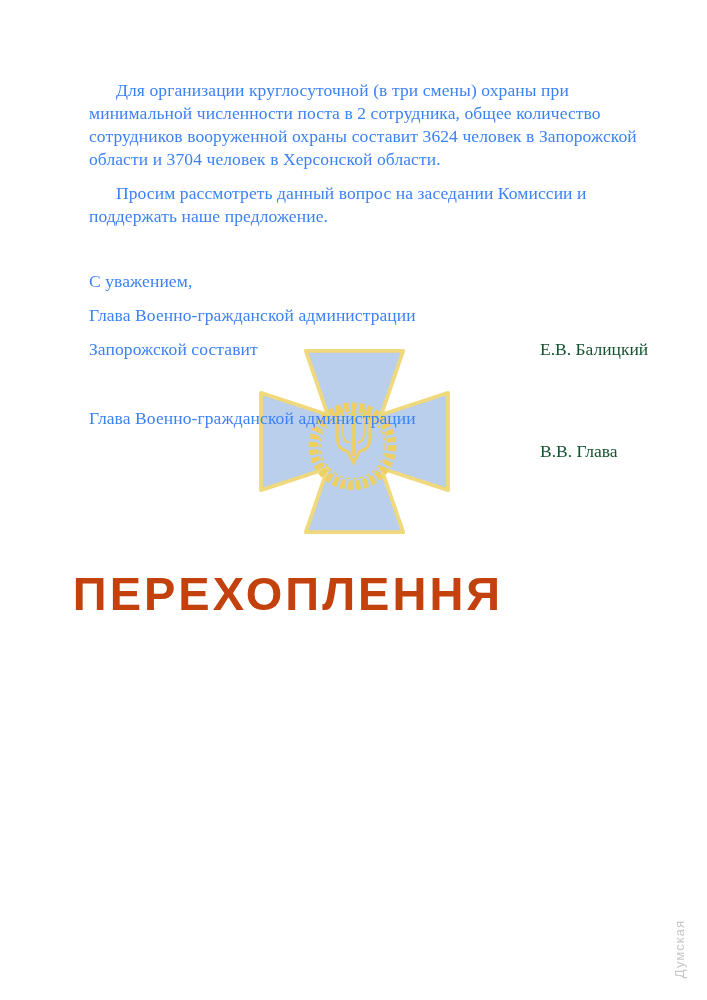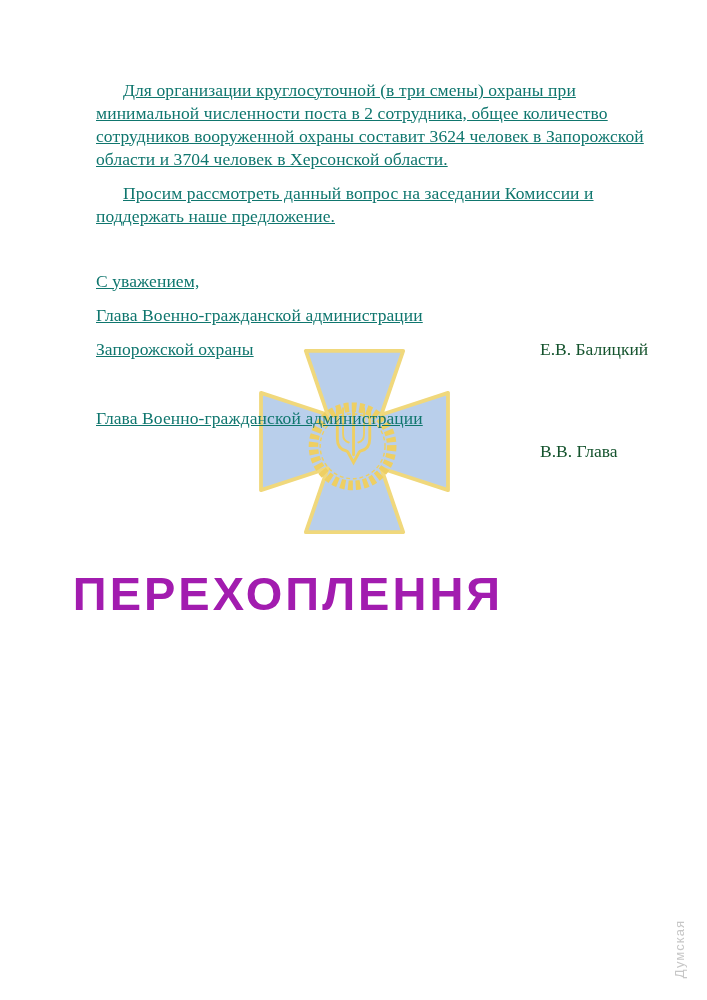--- a/index.html
+++ b/index.html
@@ -7,25 +7,24 @@
     position:relative;
     width:707px;height:1000px;
     background:#ffffff;
     overflow:hidden;
     font-family:"Liberation Serif", serif;
   }
   
   .textlayer{position:absolute;inset:0;z-index:2;}
   .body-text{
     position:absolute;
-    left:96px;width:585px;
+    left:89px;width:585px;
     font-size:17.5px;line-height:23px;
-    color:#0f766e;
+    color:#3b82f6;
     letter-spacing:0.1px;
-    text-decoration:underline;
   }
   .para{text-indent:27px;}
   #para1{top:61px;}
   #para2{top:164px;}
   #closing{top:252px;}
   #sig1-title{top:286px;}
   #sig1-region{top:320px;}
   #sig2-title{top:389px;}
   #sig2-region{top:422px;}
   .sig-name{
@@ -46,21 +45,21 @@
     width:191px;height:187px;
   }
   .sbu-caption{
     position:absolute;
     left:0;top:569px;width:576px;
     text-align:center;
     font-family:"Liberation Sans", sans-serif;
     font-weight:bold;
     font-size:47px;line-height:49px;
     letter-spacing:3px;
-    color:#a21caf;
+    color:#c2410c;
     user-select:none;
   }
   
   .site-credit{
     position:absolute;
     left:669px;top:903px;
     height:92px;width:20px;
     display:flex;align-items:center;justify-content:center;
   }
   .site-credit span{
@@ -105,21 +104,21 @@
   <div class="textlayer">
 
     <p class="body-text para" id="para1">Для организации круглосуточной (в три смены) охраны при минимальной численности поста в 2 сотрудника, общее количество сотрудников вооруженной охраны составит 3624 человек в Запорожской области и 3704 человек в Херсонской области.</p>
 
     <p class="body-text" id="closing">С уважением,</p>
 
     <p class="body-text para" id="para2">Просим рассмотреть данный вопрос на заседании Комиссии и поддержать наше предложение.</p>
 
     <p class="body-text" id="sig1-title">Глава Военно-гражданской администрации</p>
 
-    <p class="body-text" id="sig1-region">Запорожской охраны</p>
+    <p class="body-text" id="sig1-region">Запорожской составит</p>
 
     <p class="sig-name" id="sig1-name">Е.В. Балицкий</p>
 
     <p class="body-text" id="sig2-title">Глава Военно-гражданской администрации</p>
 
 
     <p class="sig-name" id="sig2-name">В.В. Глава</p>
   </div>
 
   <div class="site-credit">

